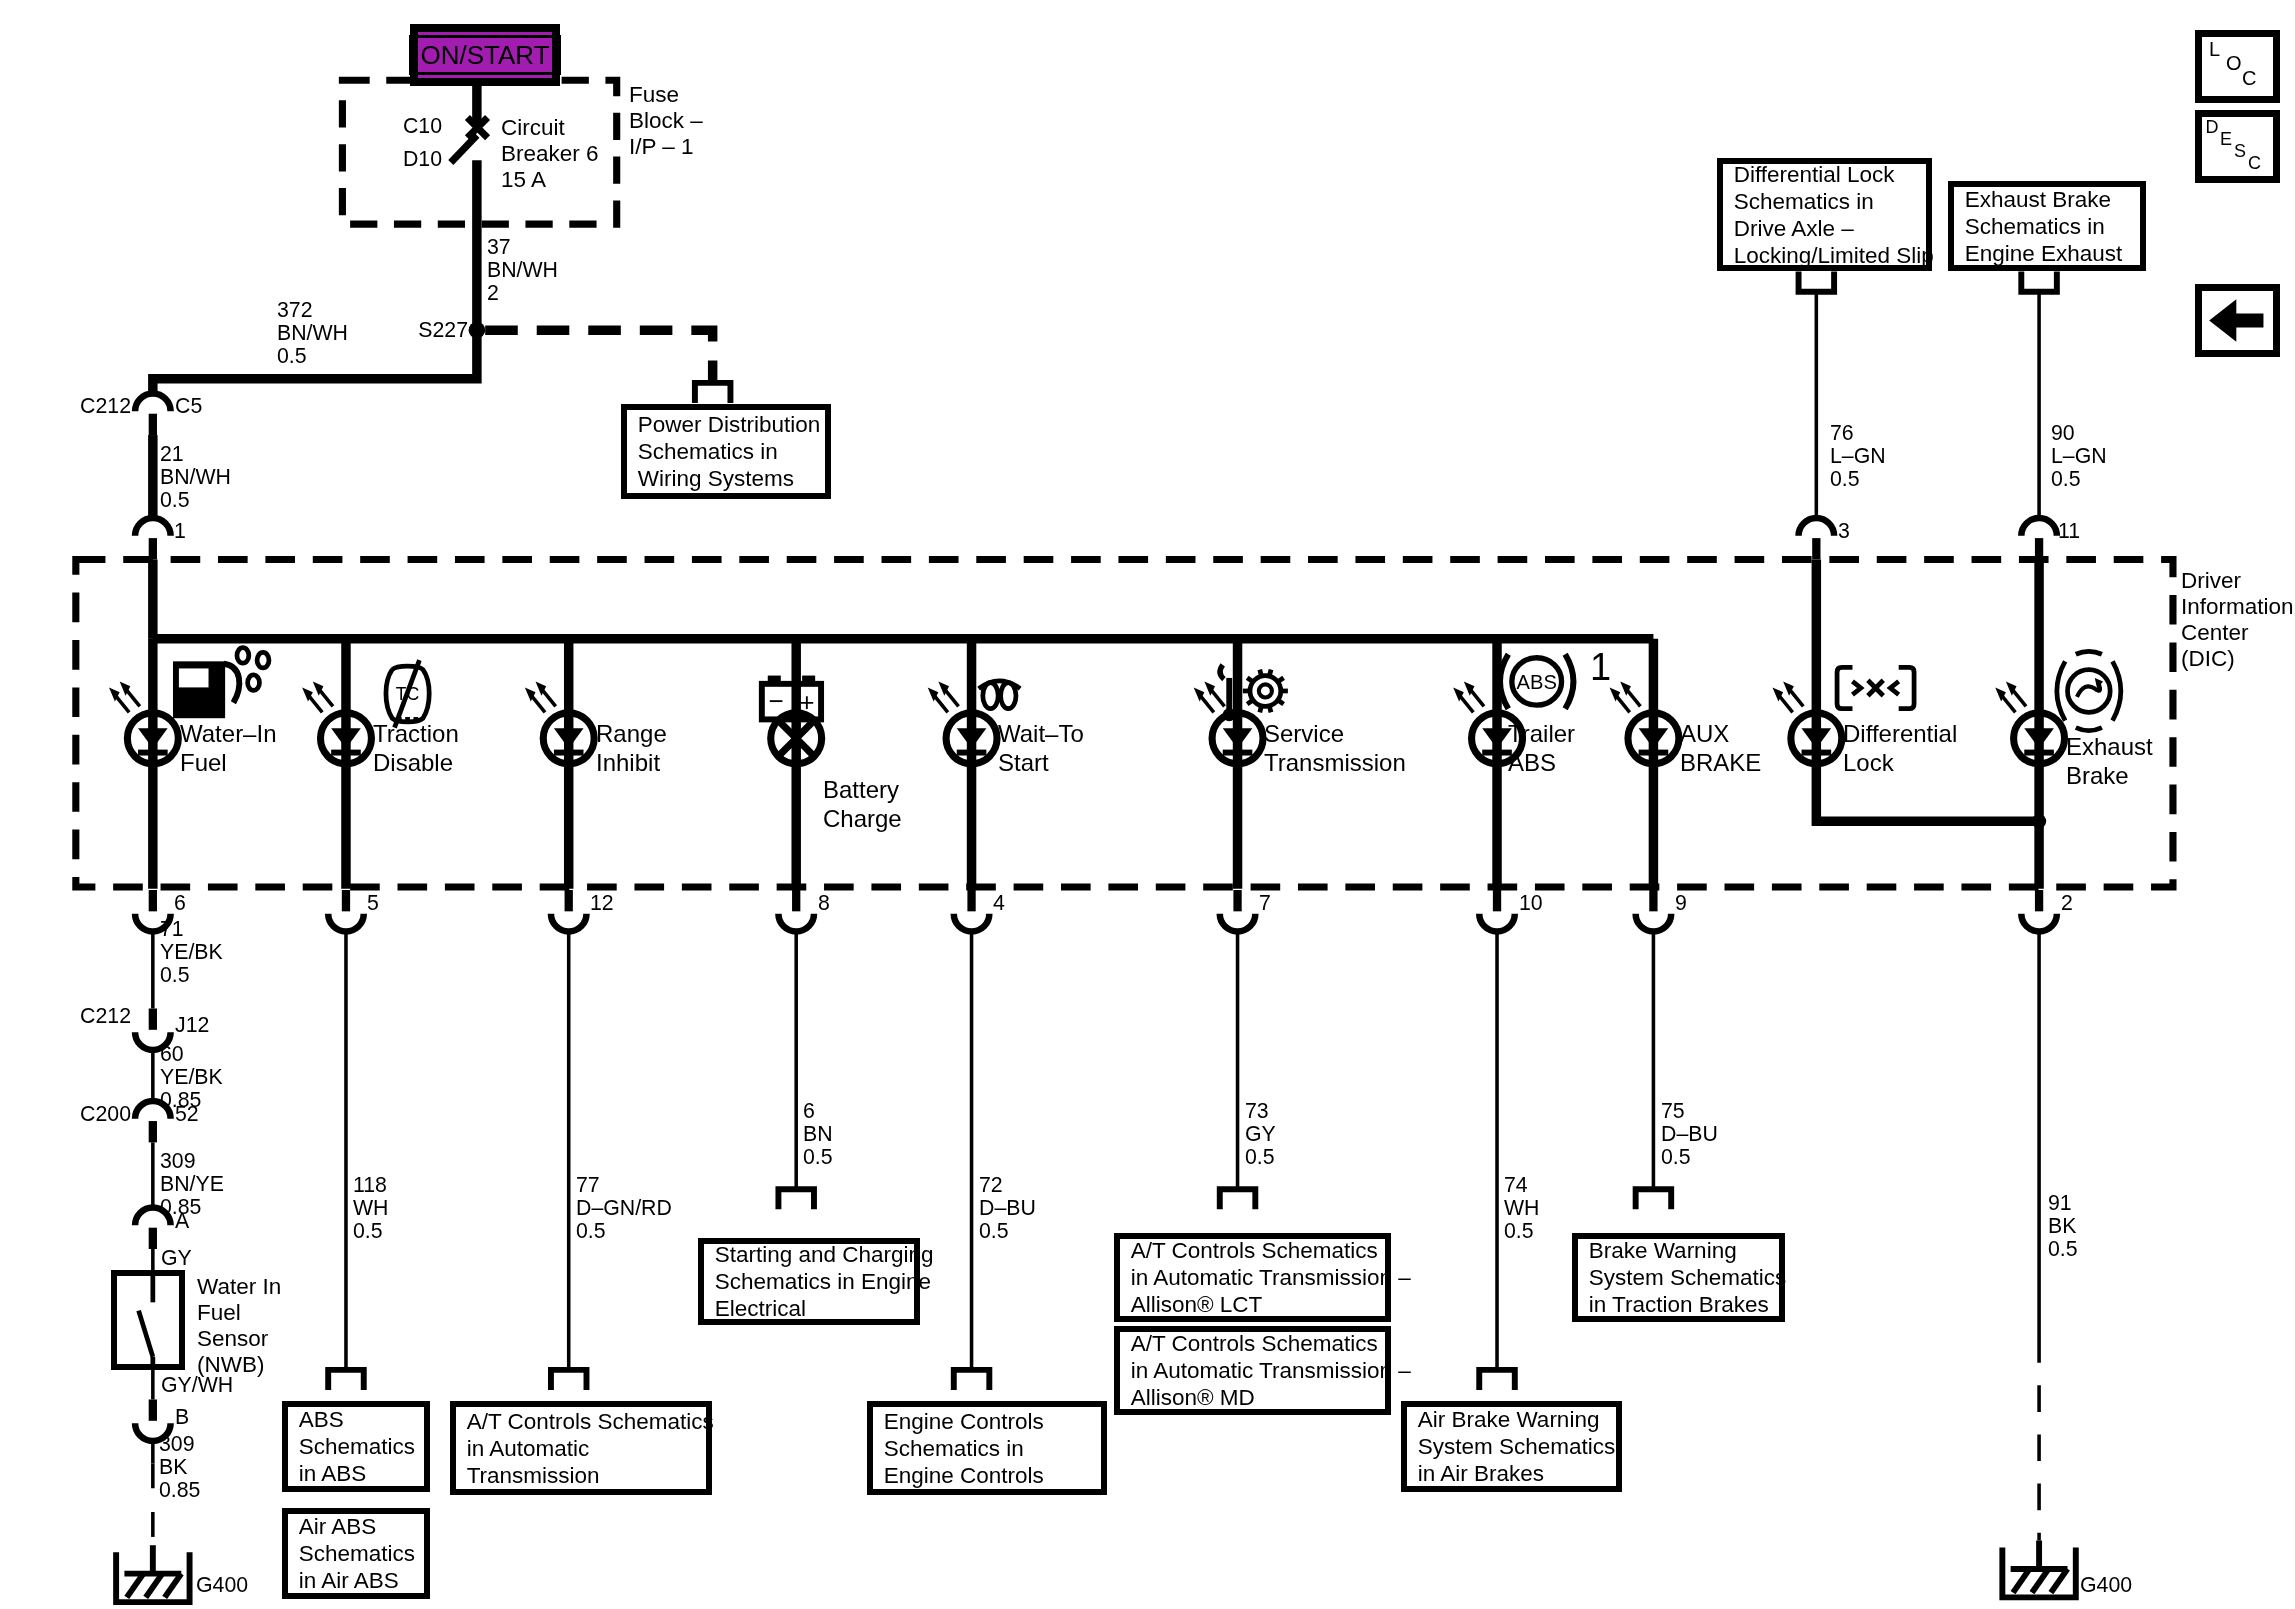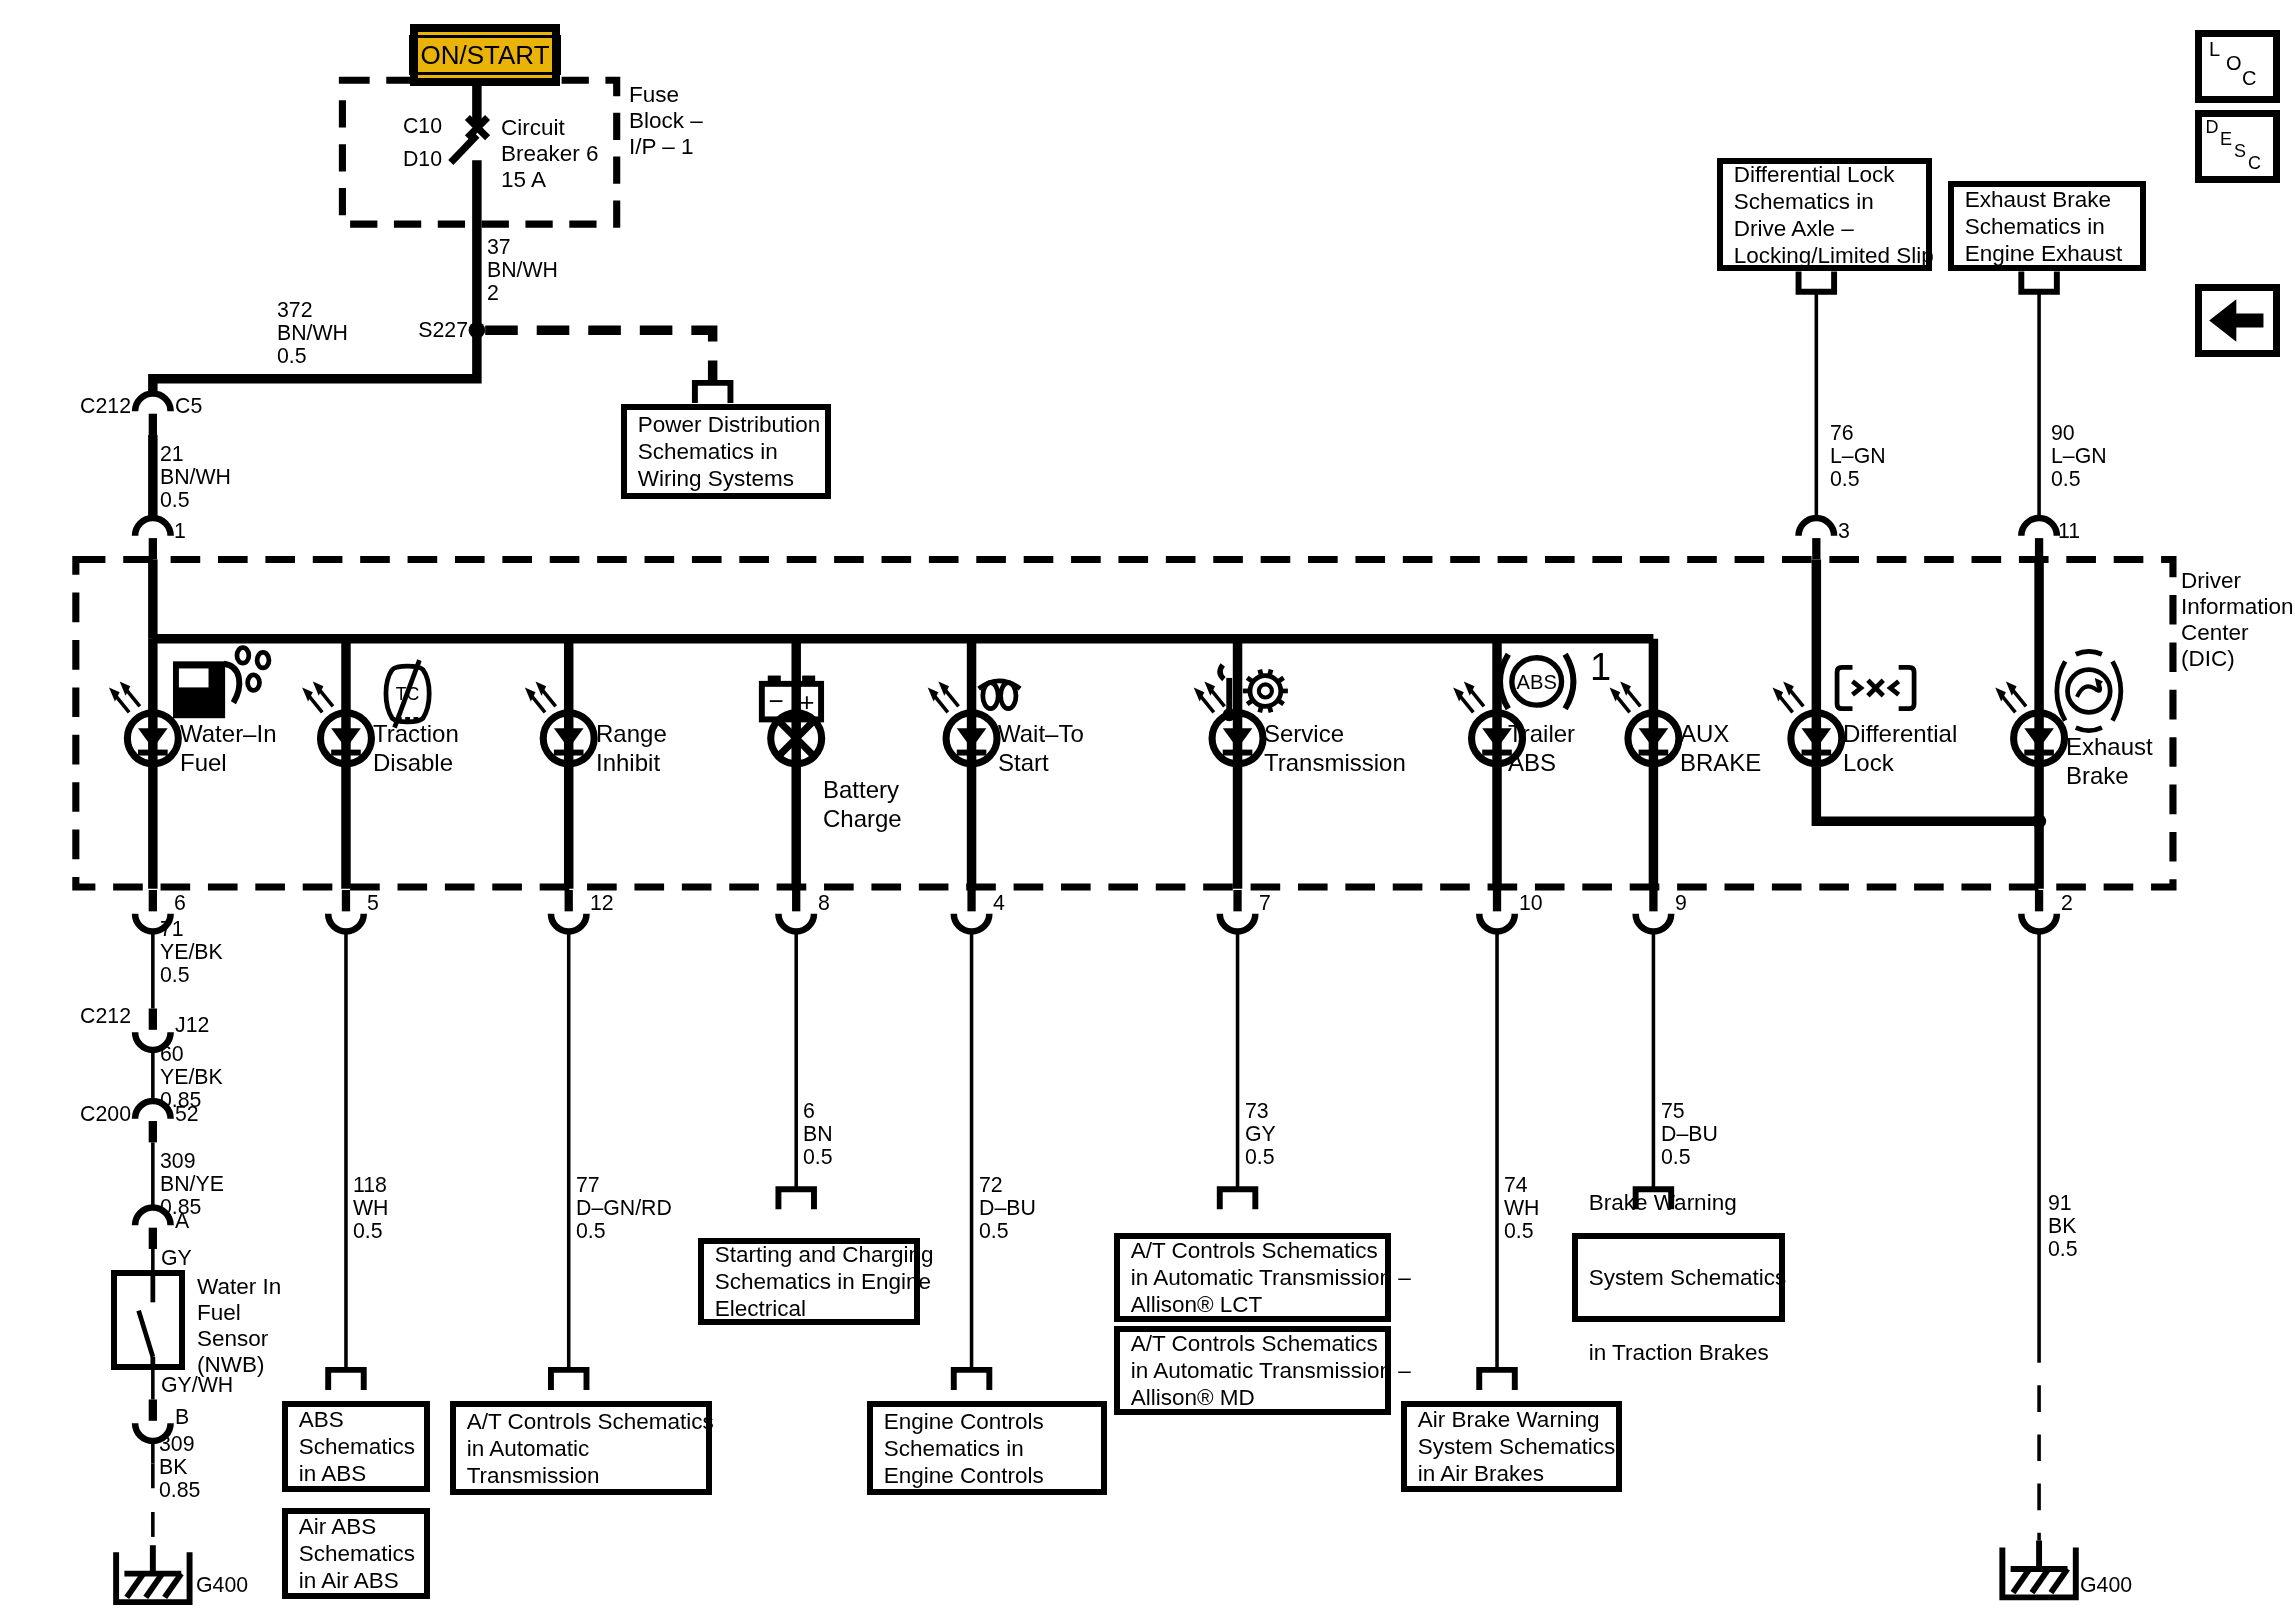--- a/index.html
+++ b/index.html
@@ -10,21 +10,21 @@
   .lbl span{display:block;}
   .r{text-align:right;}
   .refbox{position:absolute;border:6px solid #000;background:#fff;display:flex;
           flex-direction:column;justify-content:center;padding:3.6px 6px 3.6px 10.7px;
           font-size:22.5px;line-height:27px;white-space:nowrap;z-index:2;}
   .ind{position:absolute;font-size:24px;line-height:29px;white-space:nowrap;z-index:2;}
   .ind span{display:block;}
   .dicl{position:absolute;font-size:22.5px;line-height:26px;z-index:2;}
   .dicl span{display:block;}
   #onstart{position:absolute;left:410px;top:24px;width:134px;height:46px;
-           border:8.3px solid #000;background:#eab308;display:flex;align-items:center;
+           border:8.3px solid #000;background:#a21caf;display:flex;align-items:center;
            justify-content:center;z-index:2;}
   #onstart .inner{border:3px solid #000;padding:1.2px 8.3px;font-size:26px;}
   .cornerbox{position:absolute;left:2195px;width:71px;height:59px;border:7.1px solid #000;z-index:2;background:#fff;}
   .cornerbox span{position:absolute;font-size:20px;}
   #sensorbox{position:absolute;left:111px;top:1270px;width:62px;height:88px;
              border:6px solid #000;background:transparent;z-index:1;}
 </style>
 </head>
 <body>
 
@@ -347,21 +347,21 @@
 <div class="refbox" style="left:1114px;top:1326px;width:248px;height:70px;">
   <span>A/T Controls Schematics</span>
       <span>in Automatic Transmission –</span>
       <span>Allison® MD</span>
 </div>
 <div class="refbox" style="left:1401px;top:1401px;width:192px;height:72px;">
   <span>Air Brake Warning</span>
       <span>System Schematics</span>
       <span>in Air Brakes</span>
 </div>
-<div class="refbox" style="left:1572px;top:1233px;width:184px;height:70px;gap:48px;">
+<div class="refbox" style="left:1572px;top:1233px;width:184px;height:70px;">
   <span>Brake Warning</span>
       <span>System Schematics</span>
       <span>in Traction Brakes</span>
 </div>
 
 <div class="dicl" style="left:2181px;top:568px;">
   <span>Driver</span>
       <span>Information</span>
       <span>Center</span>
       <span>(DIC)</span>

